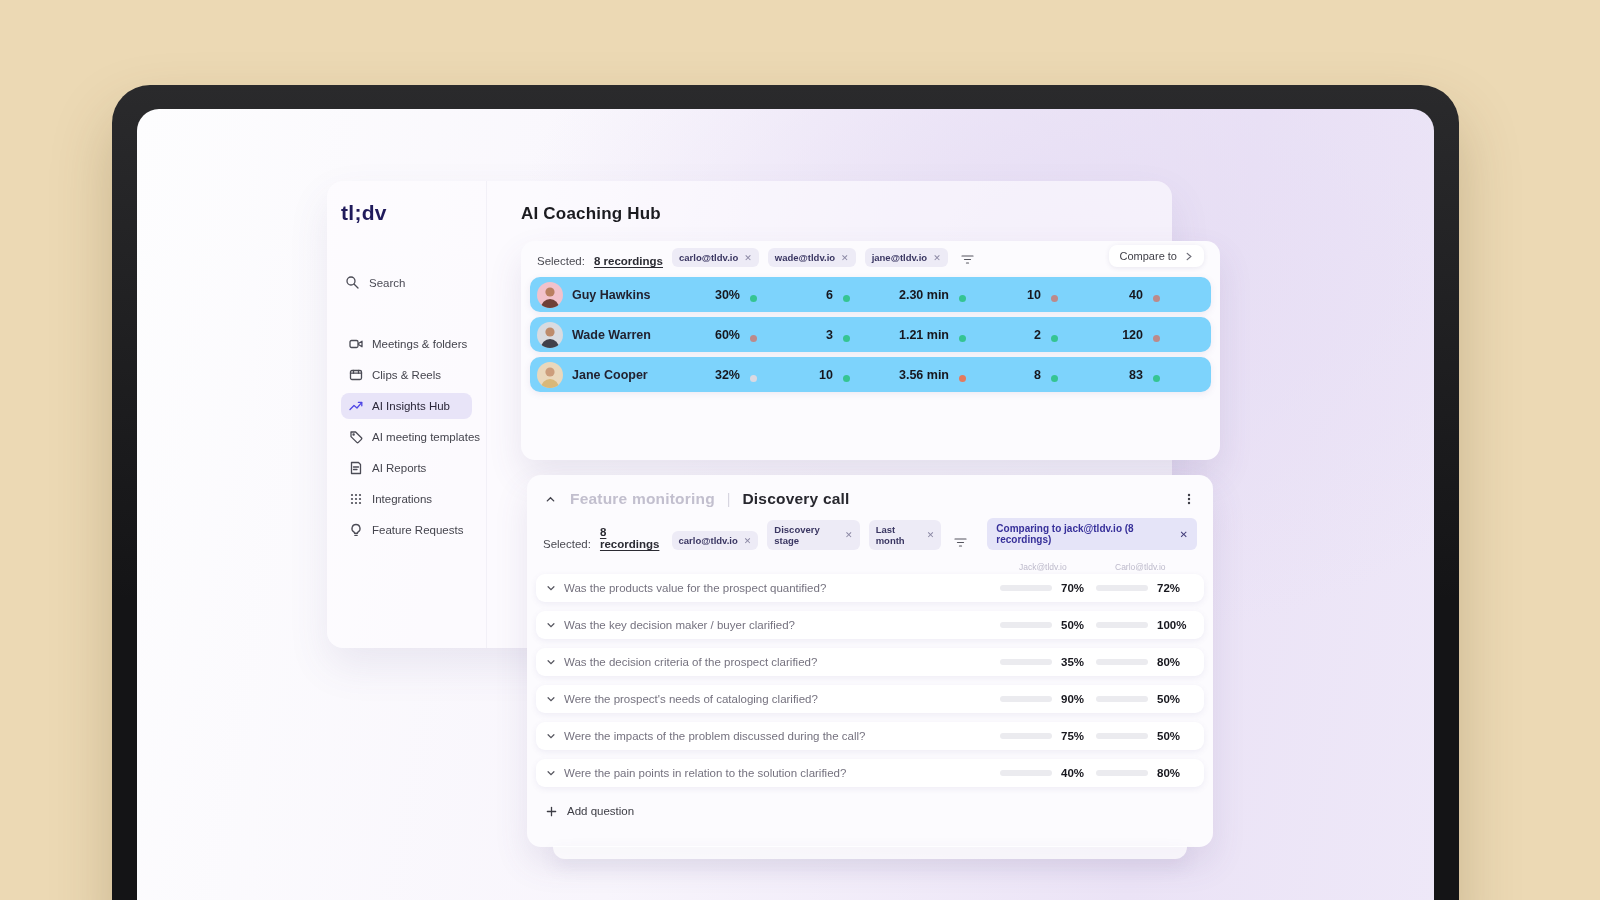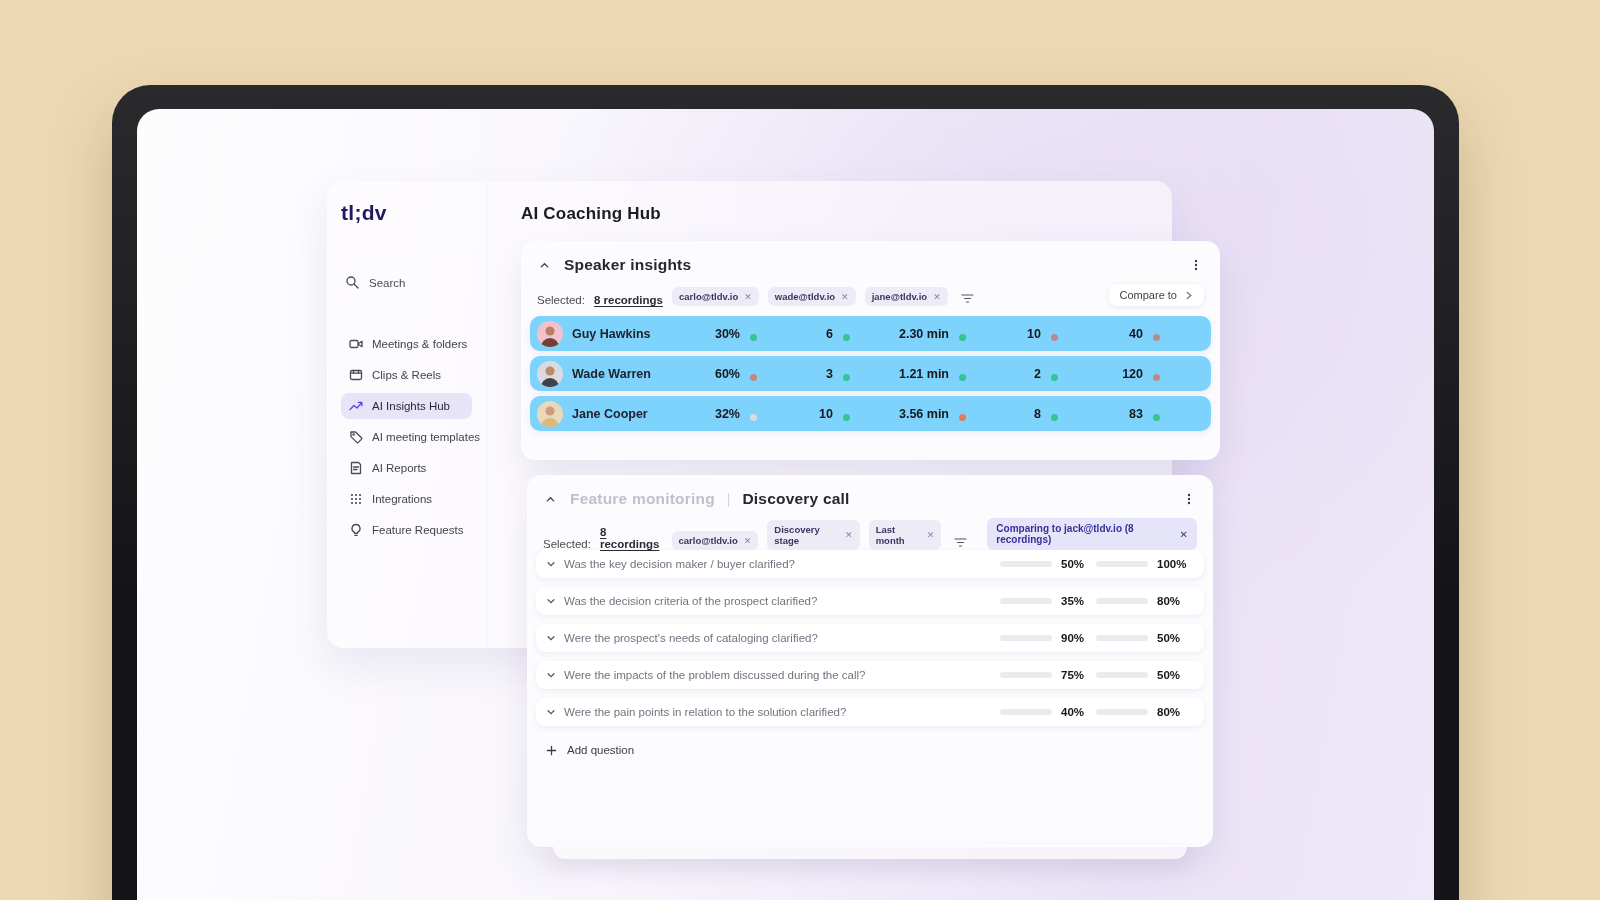--- a/index.html
+++ b/index.html
@@ -189,36 +189,20 @@
           </span>
           <span>Feature Requests</span>
         </div>
       </div>
     </div>
   </div>
 
   <div class="page-title">AI Coaching Hub</div>
 
   <div class="card" style="left:521px; top:241px; width:699px; height:219px;">
-    <div class="card-header">
-      <button class="chev-btn">
-        <svg width="11" height="11" viewBox="0 0 12 12" fill="none" stroke="#43434c" stroke-width="1.5" stroke-linecap="round">
-            <polyline points="2.5,7.5 6,4 9.5,7.5"></polyline>
-          </svg>
-      </button>
-      <span class="card-title">Speaker insights</span>
-      <span class="spacer"></span>
-      <button class="dots-btn">
-        <svg width="12" height="14" viewBox="0 0 12 14" fill="#3b3b44">
-            <circle cx="6" cy="3" r="1.2"></circle>
-            <circle cx="6" cy="7" r="1.2"></circle>
-            <circle cx="6" cy="11" r="1.2"></circle>
-          </svg>
-      </button>
-    </div>
 
     <div class="filter-row">
       <span class="sel-label">Selected:</span>
       <span class="sel-count">8 recordings</span>
       <span class="chip">
         <span>carlo@tldv.io</span>
         <span class="x">✕</span>
       </span>
       <span class="chip">
         <span>wade@tldv.io</span>
@@ -380,21 +364,40 @@
             <line x1="5.5" y1="9" x2="7.5" y2="9"></line>
           </svg>
       </button>
       <span class="spacer"></span>
       <span class="comparing-chip">
         <span>Comparing to jack@tldv.io (8 recordings)</span>
         <span class="x">✕</span>
       </span>
     </div>
 
-
+    <div class="cmp-labels">
+      <span class="spacer"></span>
+      <span class="cmp-label">Jack@tldv.io</span>
+      <span class="cmp-label" style="width:82px">Carlo@tldv.io</span>
+    </div>
+
+    <div class="q-row">
+      <svg width="10" height="10" viewBox="0 0 12 12" fill="none" stroke="#56565f" stroke-width="1.5" stroke-linecap="round">
+          <polyline points="2.5,4.5 6,8 9.5,4.5"></polyline>
+        </svg>
+      <span class="q-text">Was the products value for the prospect quantified?</span>
+      <span class="bar-group">
+        <span class="bar-track"><span class="bar-fill" style="background-color: rgb(43, 193, 148); width: 70%;"></span></span>
+        <span class="bar-pct">70%</span>
+      </span>
+      <span class="bar-group">
+        <span class="bar-track"><span class="bar-fill" style="background-color: rgb(43, 193, 148); width: 72%;"></span></span>
+        <span class="bar-pct">72%</span>
+      </span>
+    </div>
 
     <div class="q-row">
       <svg width="10" height="10" viewBox="0 0 12 12" fill="none" stroke="#56565f" stroke-width="1.5" stroke-linecap="round">
           <polyline points="2.5,4.5 6,8 9.5,4.5"></polyline>
         </svg>
       <span class="q-text">Was the key decision maker / buyer clarified?</span>
       <span class="bar-group">
         <span class="bar-track"><span class="bar-fill" style="background-color: rgb(242, 172, 160); width: 50%;"></span></span>
         <span class="bar-pct">50%</span>
       </span>

